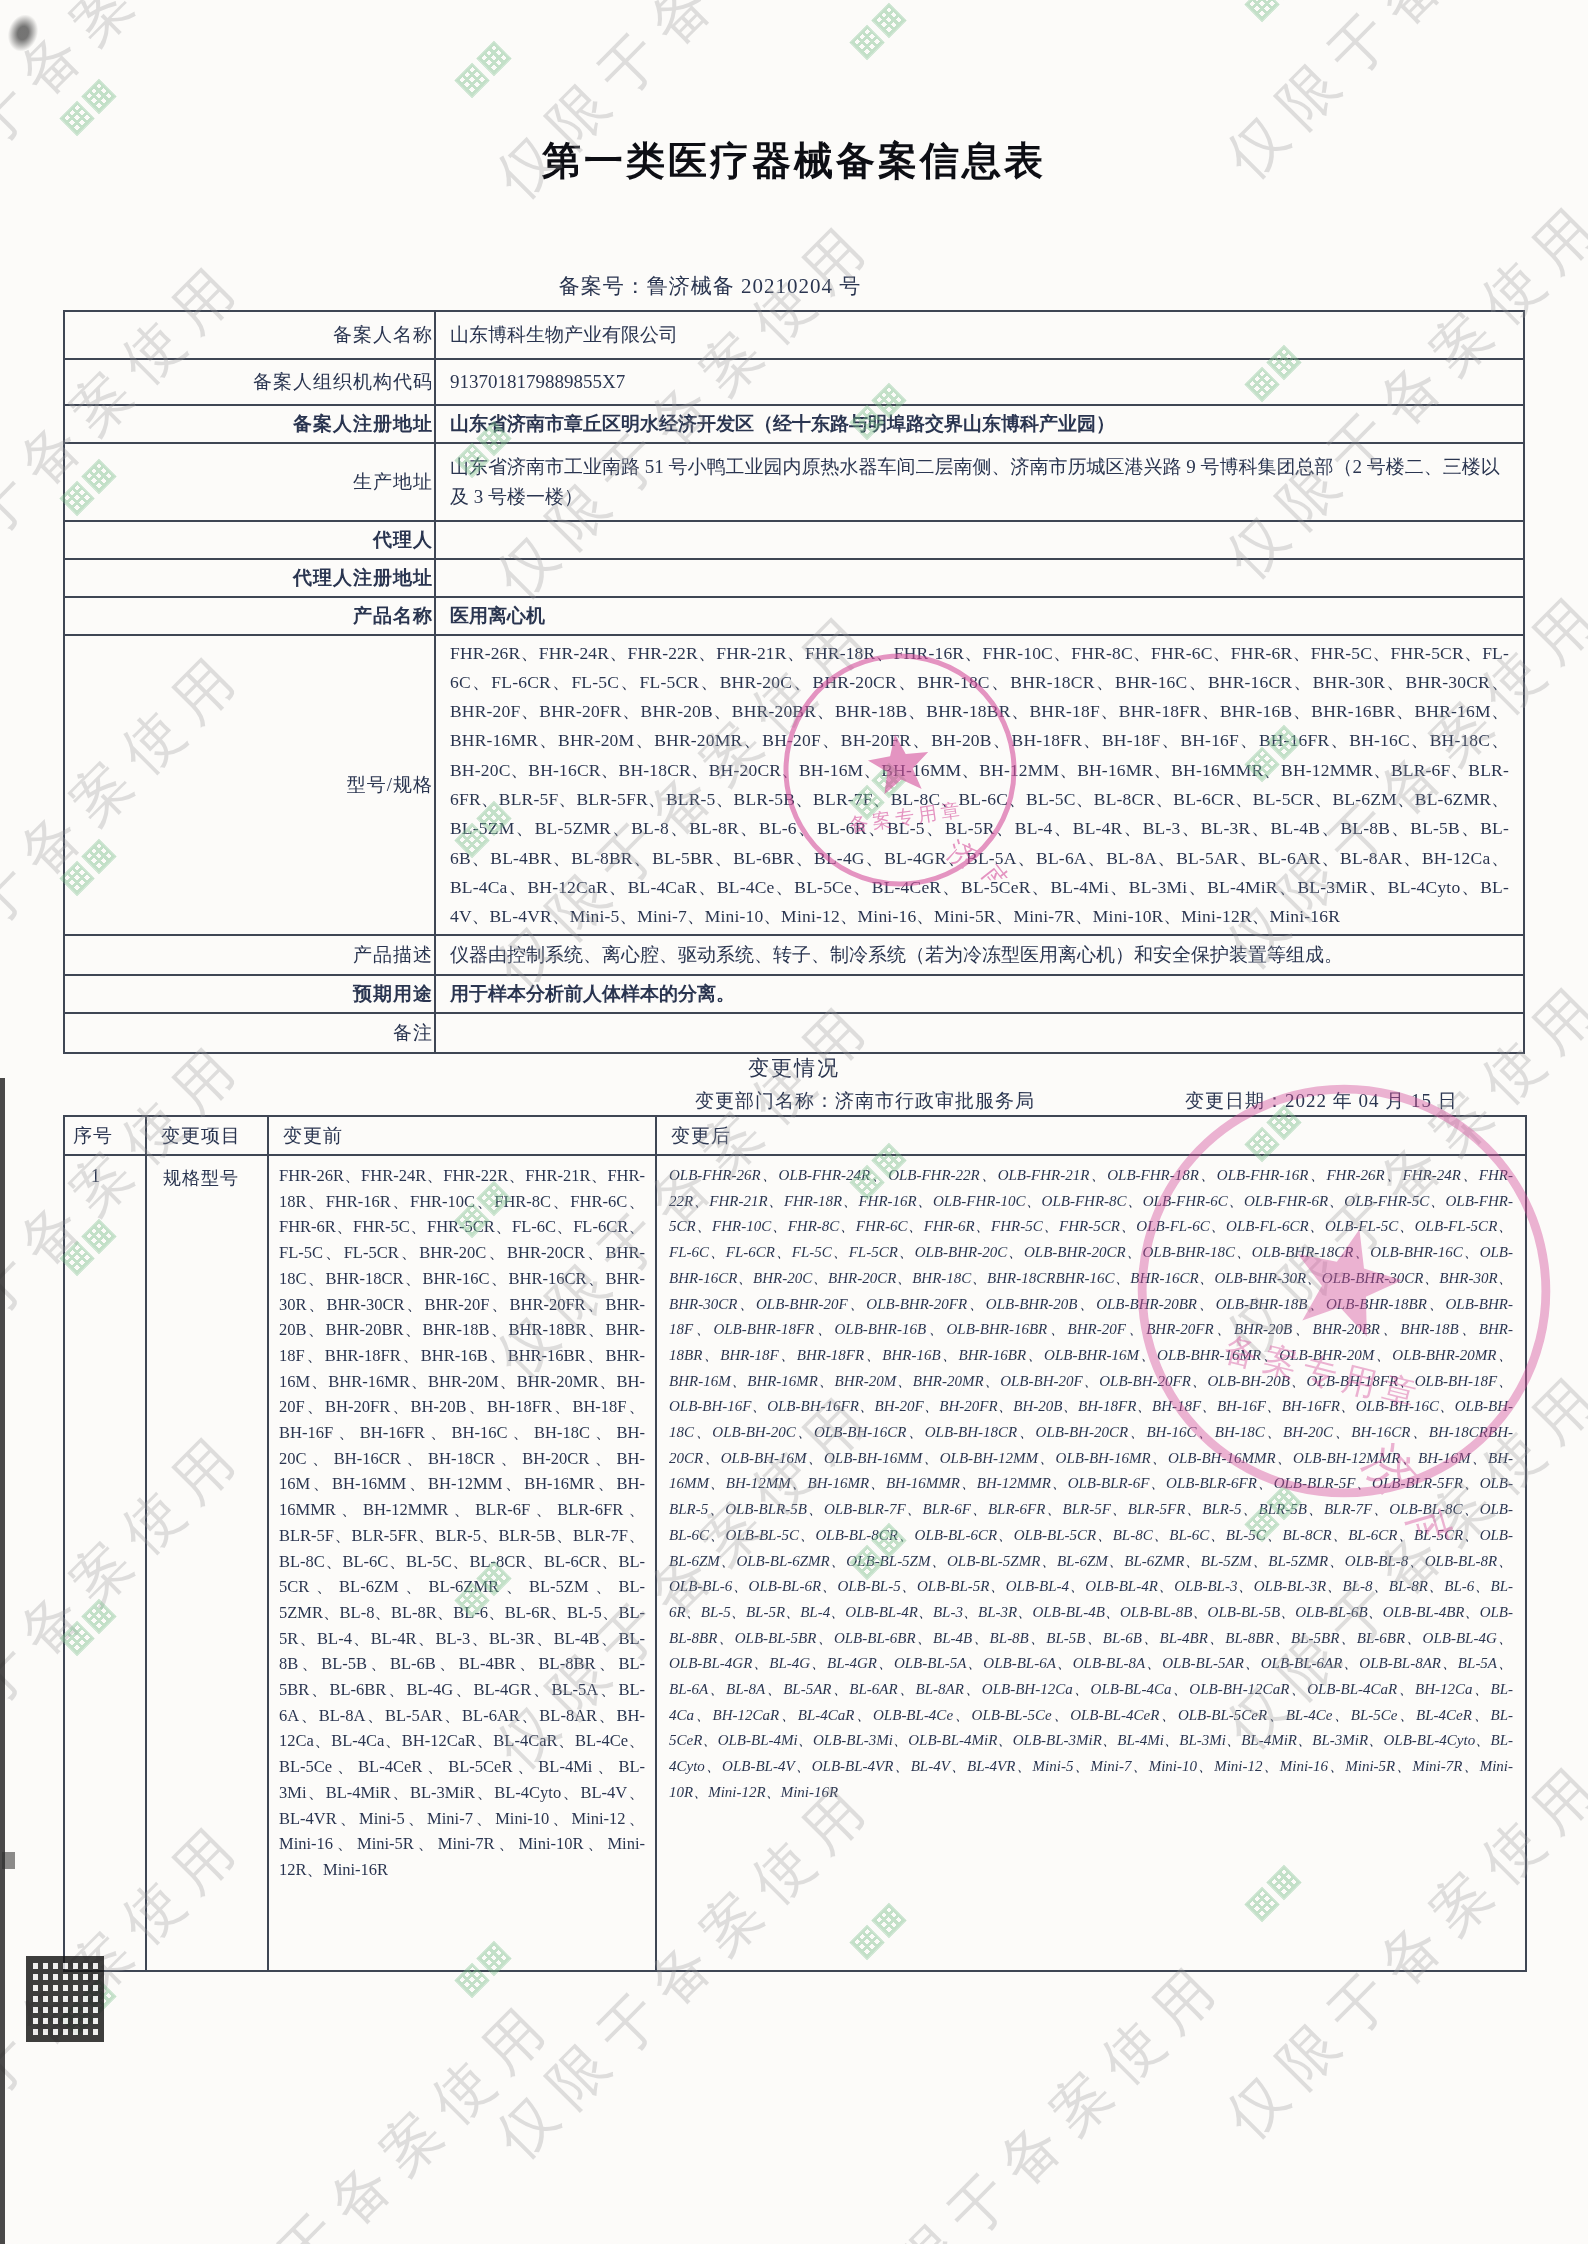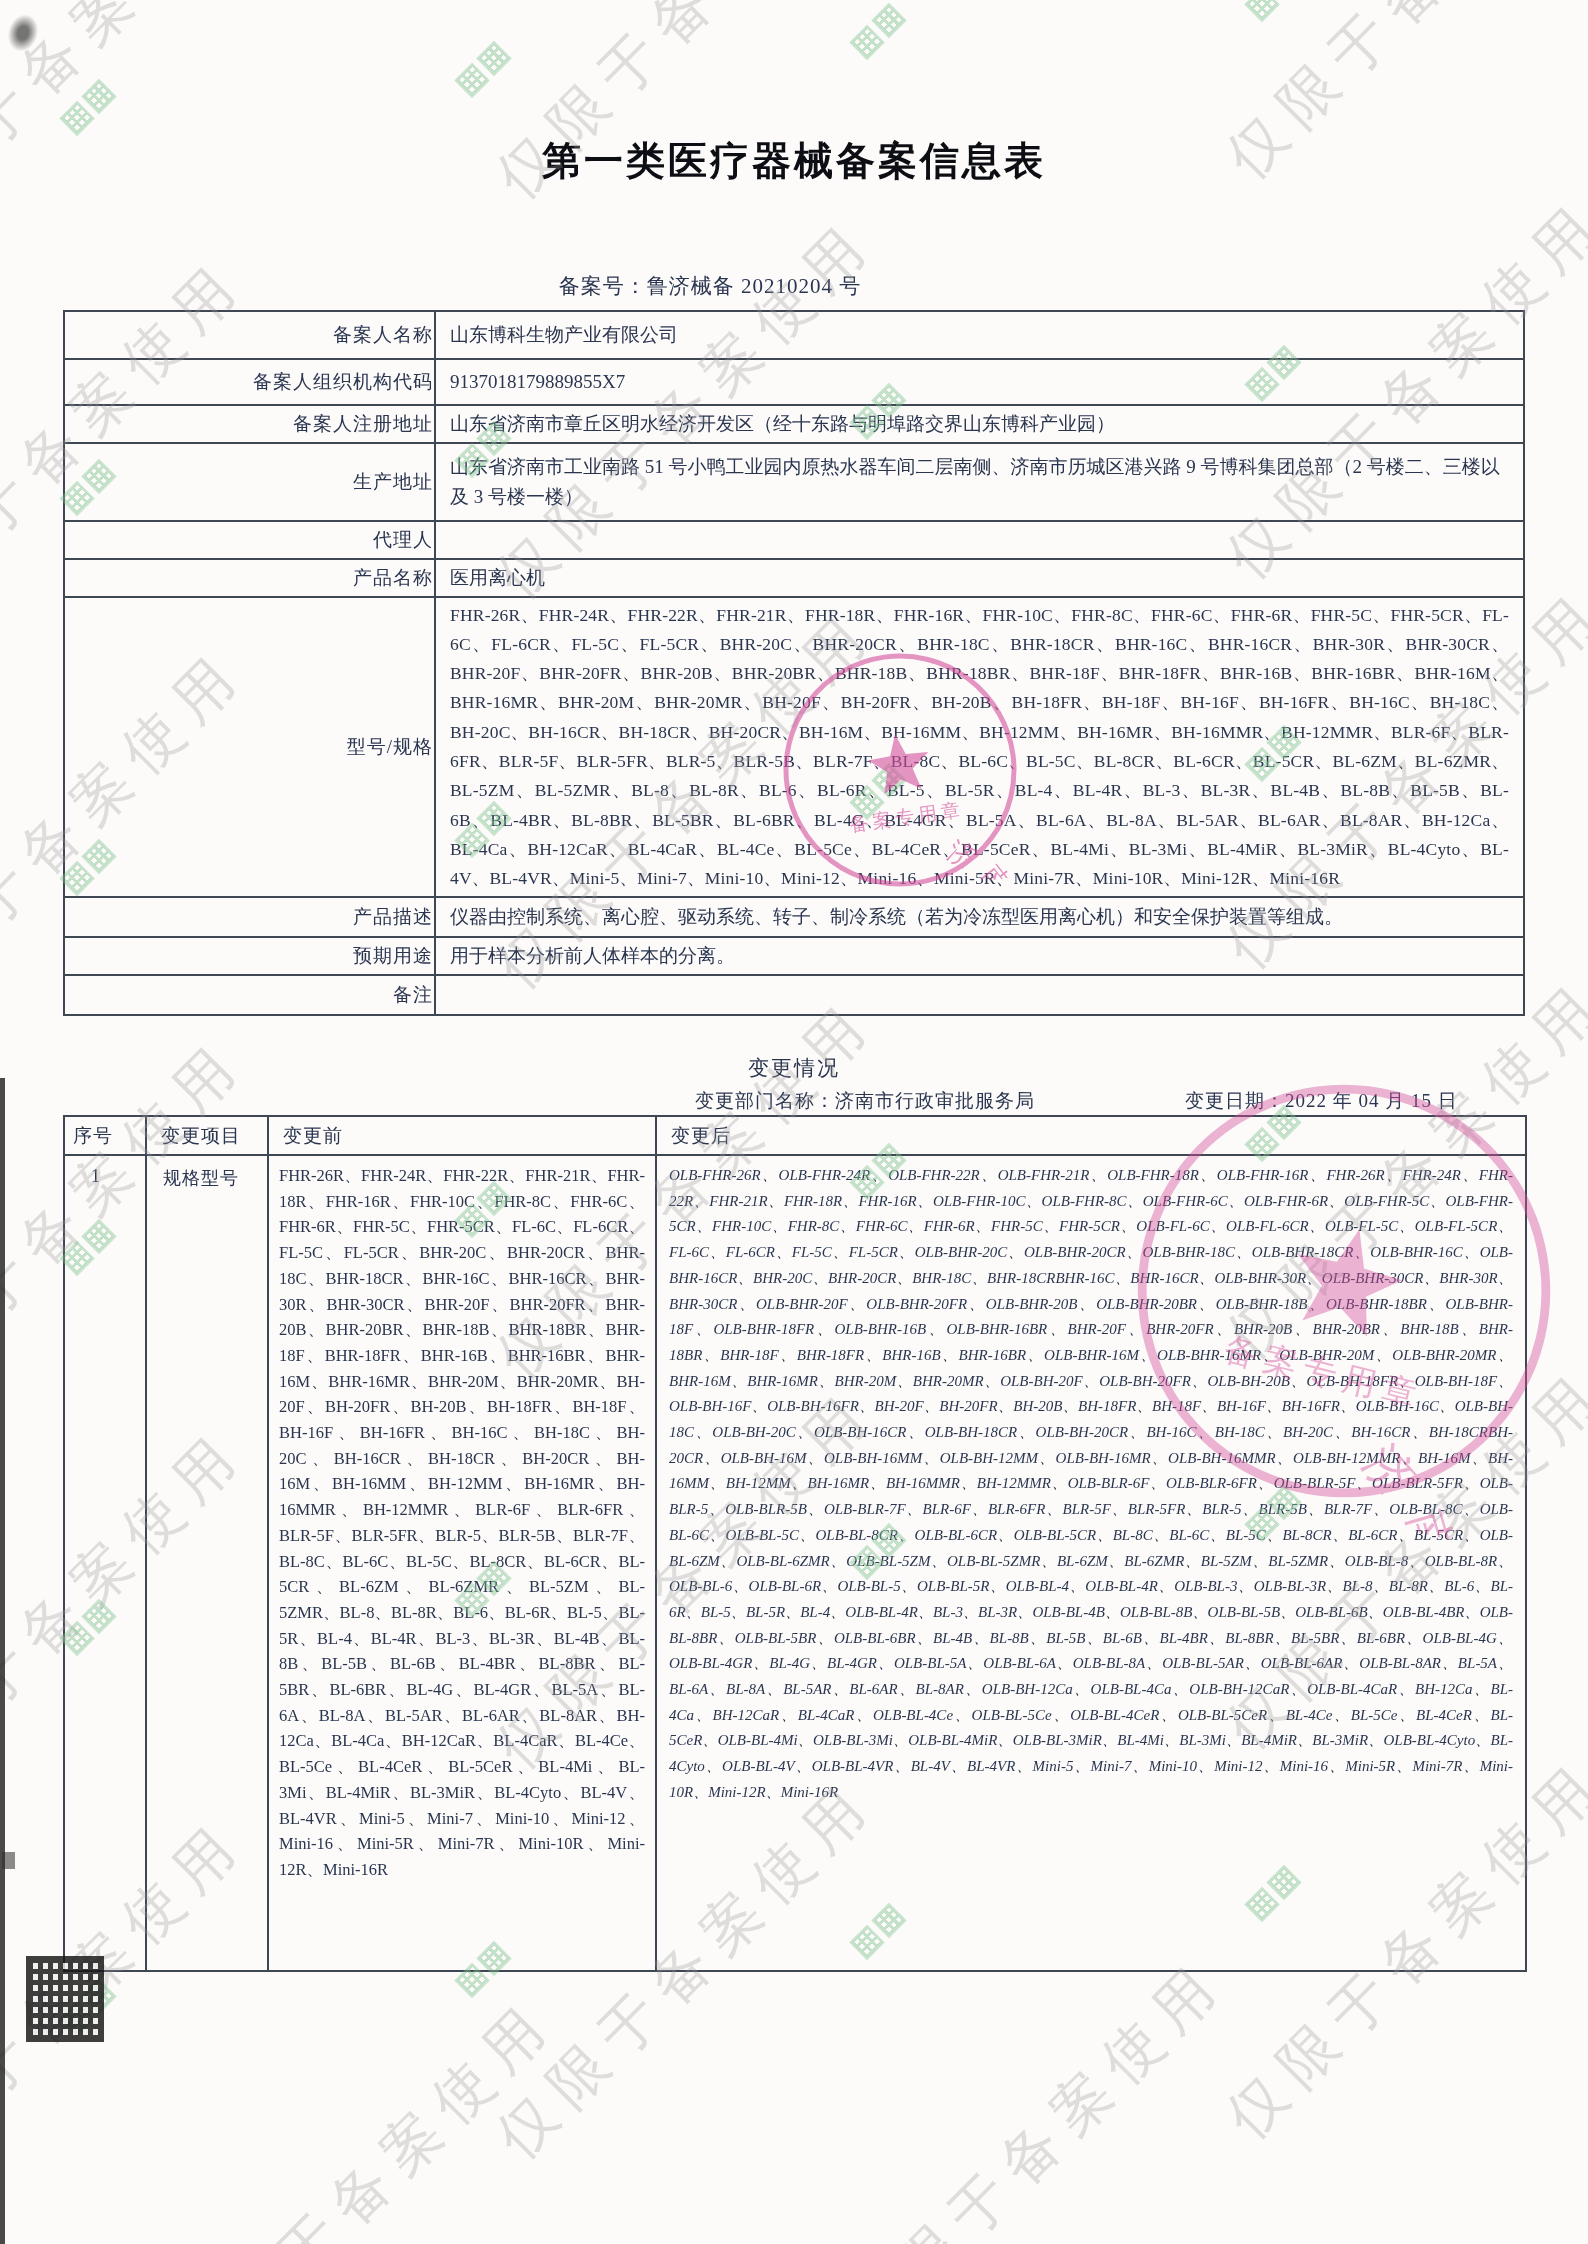--- a/index.html
+++ b/index.html
@@ -47,21 +47,21 @@
   .record-no{
     position:absolute;top:272px;left:0;width:100%;text-align:center;z-index:2;
     font-size:21px;letter-spacing:1px;transform:translateX(-84px);
   }
   
   table{border-collapse:collapse;table-layout:fixed;}
   .info-table{position:absolute;left:63px;top:310px;width:1462px;font-size:19px;z-index:2;}
   .info-table td{border:2px solid var(--border,#3f4654);background:transparent;}
   .info-table td.lbl{width:367px;text-align:right;letter-spacing:1px;vertical-align:middle;}
   .info-table td.val{padding:2px 14px;vertical-align:middle;}
-  tr.rh42 td{height:42px;} tr.rh40 td{height:40px;} tr.rh32 td{height:32px;}
+  tr.rh42 td{height:42px;} tr.rh40 td{height:40px;} tr.rh32 td{height:32px;font-weight:bold;}
   tr.rh72 td{height:72px;} tr.rh294 td{height:294px;} tr.rh34 td{height:34px;}
   tr.rh66 td{height:66px;}
   td.models{
     font-size:17.5px;line-height:29.3px;text-align:justify;
     padding:3px 12px;vertical-align:top;letter-spacing:.2px;
   }
   .addr2{line-height:30px;font-family:Liberation Serif, serif;}
   
   td.filing-lbl div{line-height:28px;}
   td.filing-val{position:relative;}
@@ -242,20 +242,24 @@
     </tr>
     <tr class="rh72">
       <td class="lbl">生产地址</td>
       <td class="val addr2">山东省济南市工业南路 51 号小鸭工业园内原热水器车间二层南侧、济南市历城区港兴路 9 号博科集团总部（2 号楼二、三楼以及 3 号楼一楼）</td>
     </tr>
     <tr class="rh32">
       <td class="lbl">代理人</td>
       <td class="val"></td>
     </tr>
     <tr class="rh32">
+      <td class="lbl">代理人注册地址</td>
+      <td class="val"></td>
+    </tr>
+    <tr class="rh32">
       <td class="lbl">产品名称</td>
       <td class="val">医用离心机</td>
     </tr>
     <tr class="rh294">
       <td class="lbl">型号/规格</td>
       <td class="val models">FHR-26R、FHR-24R、FHR-22R、FHR-21R、FHR-18R、FHR-16R、FHR-10C、FHR-8C、FHR-6C、FHR-6R、FHR-5C、FHR-5CR、FL-6C、FL-6CR、FL-5C、FL-5CR、BHR-20C、BHR-20CR、BHR-18C、BHR-18CR、BHR-16C、BHR-16CR、BHR-30R、BHR-30CR、BHR-20F、BHR-20FR、BHR-20B、BHR-20BR、BHR-18B、BHR-18BR、BHR-18F、BHR-18FR、BHR-16B、BHR-16BR、BHR-16M、BHR-16MR、BHR-20M、BHR-20MR、BH-20F、BH-20FR、BH-20B、BH-18FR、BH-18F、BH-16F、BH-16FR、BH-16C、BH-18C、BH-20C、BH-16CR、BH-18CR、BH-20CR、BH-16M、BH-16MM、BH-12MM、BH-16MR、BH-16MMR、BH-12MMR、BLR-6F、BLR-6FR、BLR-5F、BLR-5FR、BLR-5、BLR-5B、BLR-7F、BL-8C、BL-6C、BL-5C、BL-8CR、BL-6CR、BL-5CR、BL-6ZM、BL-6ZMR、BL-5ZM、BL-5ZMR、BL-8、BL-8R、BL-6、BL-6R、BL-5、BL-5R、BL-4、BL-4R、BL-3、BL-3R、BL-4B、BL-8B、BL-5B、BL-6B、BL-4BR、BL-8BR、BL-5BR、BL-6BR、BL-4G、BL-4GR、BL-5A、BL-6A、BL-8A、BL-5AR、BL-6AR、BL-8AR、BH-12Ca、BL-4Ca、BH-12CaR、BL-4CaR、BL-4Ce、BL-5Ce、BL-4CeR、BL-5CeR、BL-4Mi、BL-3Mi、BL-4MiR、BL-3MiR、BL-4Cyto、BL-4V、BL-4VR、Mini-5、Mini-7、Mini-10、Mini-12、Mini-16、Mini-5R、Mini-7R、Mini-10R、Mini-12R、Mini-16R</td>
     </tr>
     <tr class="rh34">
       <td class="lbl">产品描述</td>
       <td class="val">仪器由控制系统、离心腔、驱动系统、转子、制冷系统（若为冷冻型医用离心机）和安全保护装置等组成。</td>

